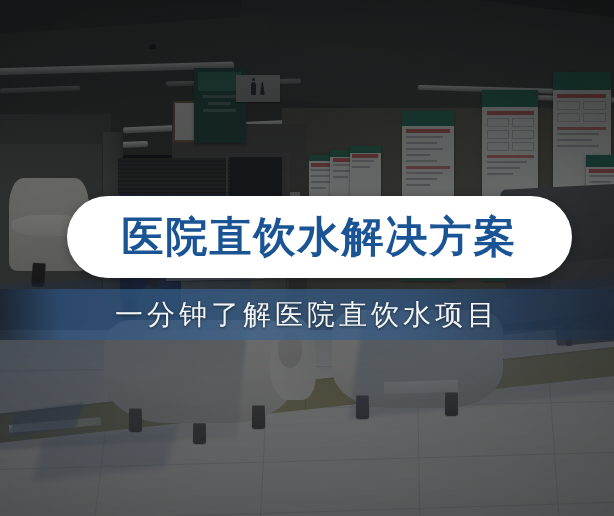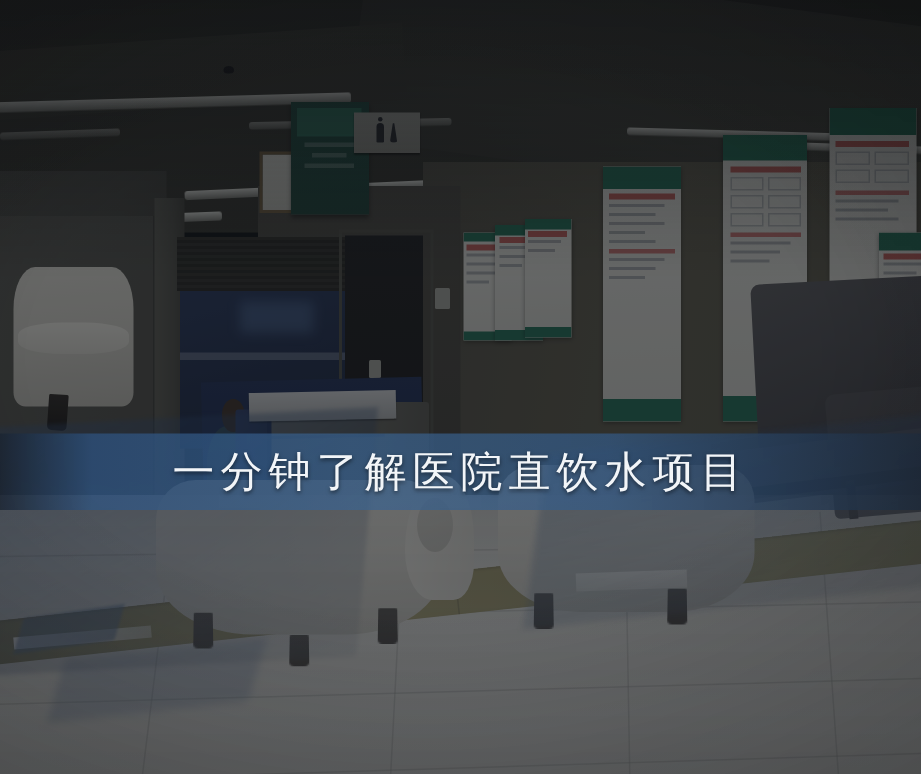--- a/index.html
+++ b/index.html
@@ -761,18 +761,21 @@
     <div class="tarp"></div>
     <div class="tarp2"></div>
     <div class="tarp-fold"></div>
 
     <div class="overlay-floorlight"></div>
     <div class="overlay-dark"></div>
     <div class="overlay-topdark"></div>
     <div class="overlay-vignette"></div>
   </div>
 
+  <div class="title-pill">
+    <span class="title-text">医院直饮水解决方案</span>
+  </div>
 
   <div class="subtitle-bar">
     <span class="subtitle-text">一分钟了解医院直饮水项目</span>
   </div>
 
 </div>
 
 </body></html>

